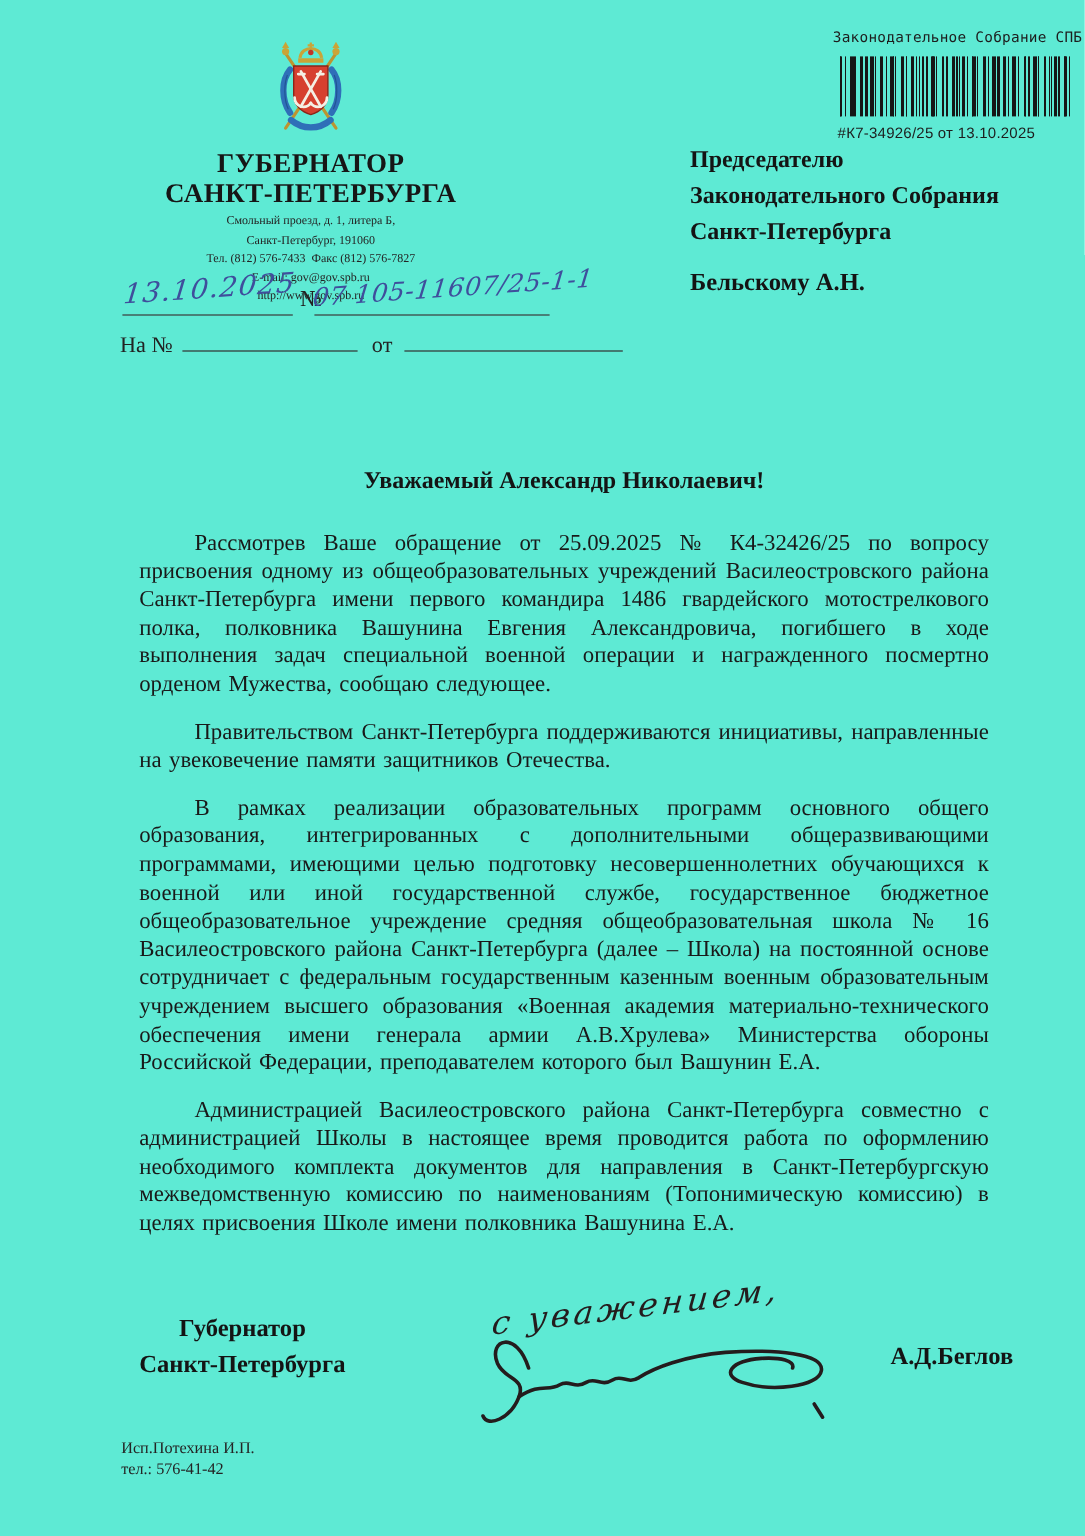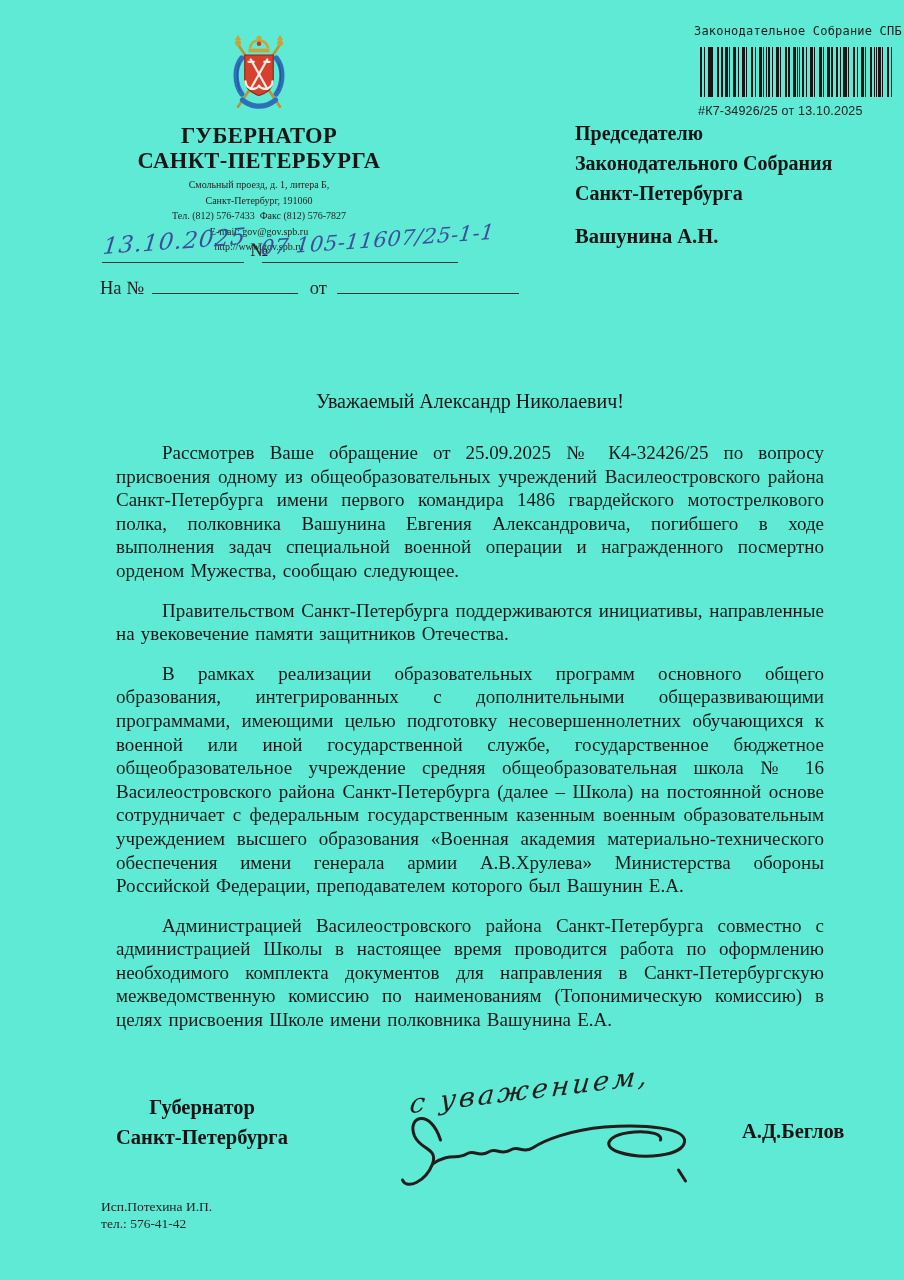--- a/index.html
+++ b/index.html
@@ -46,21 +46,21 @@
   .na-row{margin-top:10px;font-size:18.5px;color:#222;}
   .rule{display:inline-block;border-bottom:1.5px solid #303030;height:13px;}
   .rule-1{width:146px;margin-left:8px;}
   .rule-2{width:182px;margin-left:10px;}
   .ot-label{margin-left:12px;}
   
   .addressee{position:absolute;left:543px;top:118px;font-weight:bold;font-size:20px;line-height:30px;color:#141414;margin-left:32px;}
   .addressee-name{margin-top:13px;font-size:20.5px;}
   
   .letter-body{position:absolute;left:100px;top:390px;width:740px;}
-  .salutation{text-align:center;font-weight:normal;font-size:20px;color:#141414;margin:0 0 28px 0;}
+  .salutation{text-align:center;font-weight:bold;font-size:20px;color:#141414;margin:0 0 28px 0;}
   .para{
     margin:16px;font-size:19px;line-height:23.6px;text-align:justify;
     text-indent:46px;word-spacing:1.5px;color:#191919;
   }
   
   .sig-left{position:absolute;left:108px;top:1092px;width:188px;text-align:center;font-weight:bold;font-size:20.5px;line-height:30px;color:#141414;}
   .sig-name{position:absolute;left:742px;top:1120px;font-weight:bold;font-size:20.5px;color:#141414;white-space:nowrap;}
   .regards{
     position:absolute;left:412px;top:1074px;
     font-family:"DejaVu Serif",serif;font-style:italic;font-size:27px;letter-spacing:3px;
@@ -140,21 +140,21 @@
     </div>
     <div class="na-row">
       <span>На №</span><span class="rule rule-1"></span><span class="ot-label">от</span><span class="rule rule-2"></span>
     </div>
   </div>
 
   <div class="addressee">
     <div>Председателю</div>
     <div>Законодательного Собрания</div>
     <div>Санкт-Петербурга</div>
-    <div class="addressee-name">Вашунина А.Н.</div>
+    <div class="addressee-name">Бельскому А.Н.</div>
   </div>
 
   <div class="letter-body">
     <div class="salutation">Уважаемый Александр Николаевич!</div>
     <p class="para">Рассмотрев Ваше обращение от 25.09.2025 № К4-32426/25 по вопросу присвоения одному из общеобразовательных учреждений Василеостровского района Санкт-Петербурга имени первого командира 1486 гвардейского мотострелкового полка, полковника Вашунина Евгения Александровича, погибшего в ходе выполнения задач специальной военной операции и награжденного посмертно орденом Мужества, сообщаю следующее.</p>
     <p class="para">Правительством Санкт-Петербурга поддерживаются инициативы, направленные на увековечение памяти защитников Отечества.</p>
     <p class="para">В рамках реализации образовательных программ основного общего образования, интегрированных с дополнительными общеразвивающими программами, имеющими целью подготовку несовершеннолетних обучающихся к военной или иной государственной службе, государственное бюджетное общеобразовательное учреждение средняя общеобразовательная школа № 16 Василеостровского района Санкт-Петербурга (далее – Школа) на постоянной основе сотрудничает с федеральным государственным казенным военным образовательным учреждением высшего образования «Военная академия материально-технического обеспечения имени генерала армии А.В.Хрулева» Министерства обороны Российской Федерации, преподавателем которого был Вашунин Е.А.</p>
     <p class="para">Администрацией Василеостровского района Санкт-Петербурга совместно с администрацией Школы в настоящее время проводится работа по оформлению необходимого комплекта документов для направления в Санкт-Петербургскую межведомственную комиссию по наименованиям (Топонимическую комиссию) в целях присвоения Школе имени полковника Вашунина Е.А.</p>
   </div>
 

